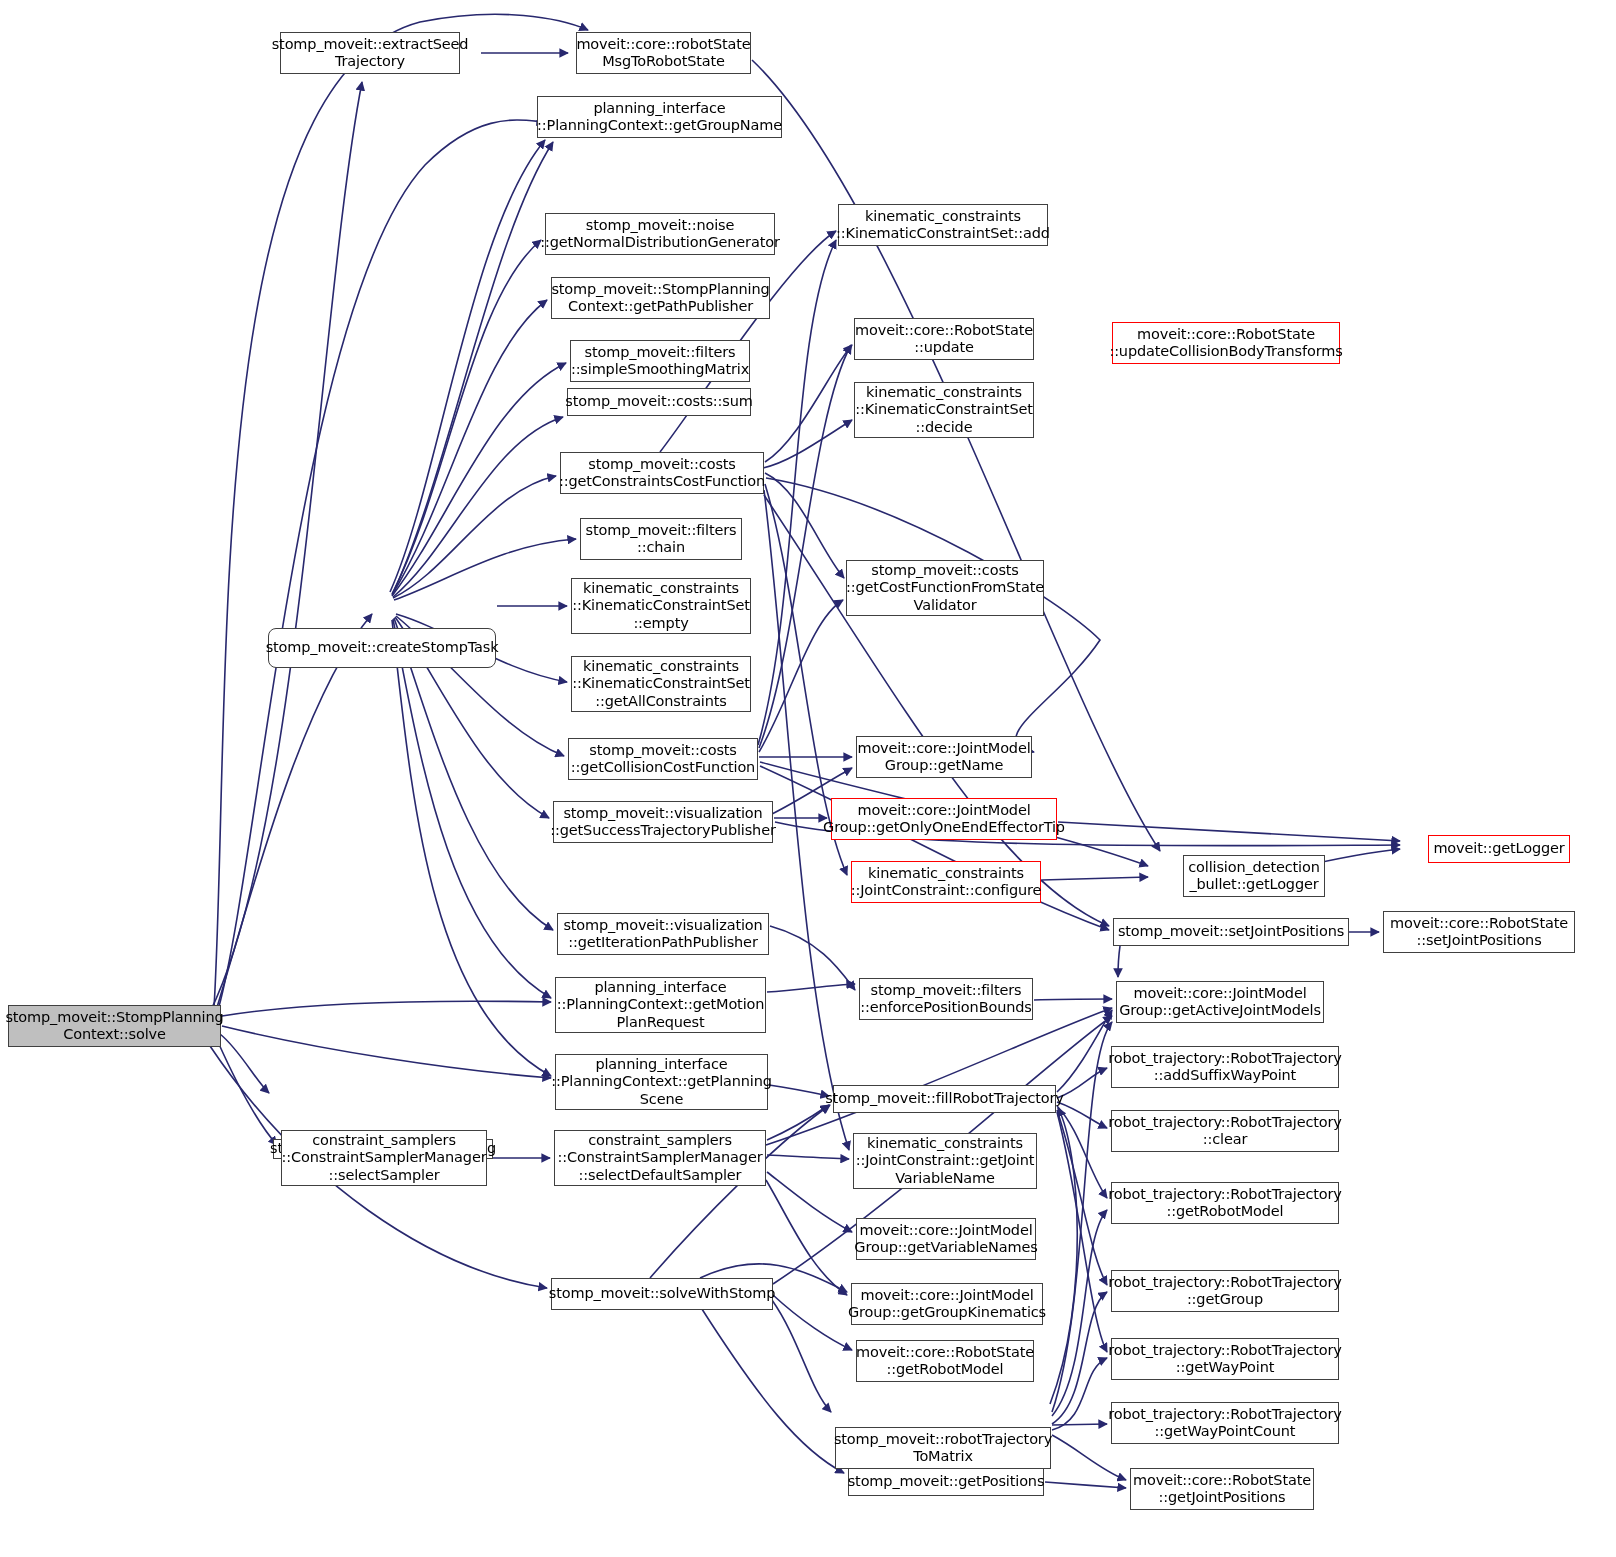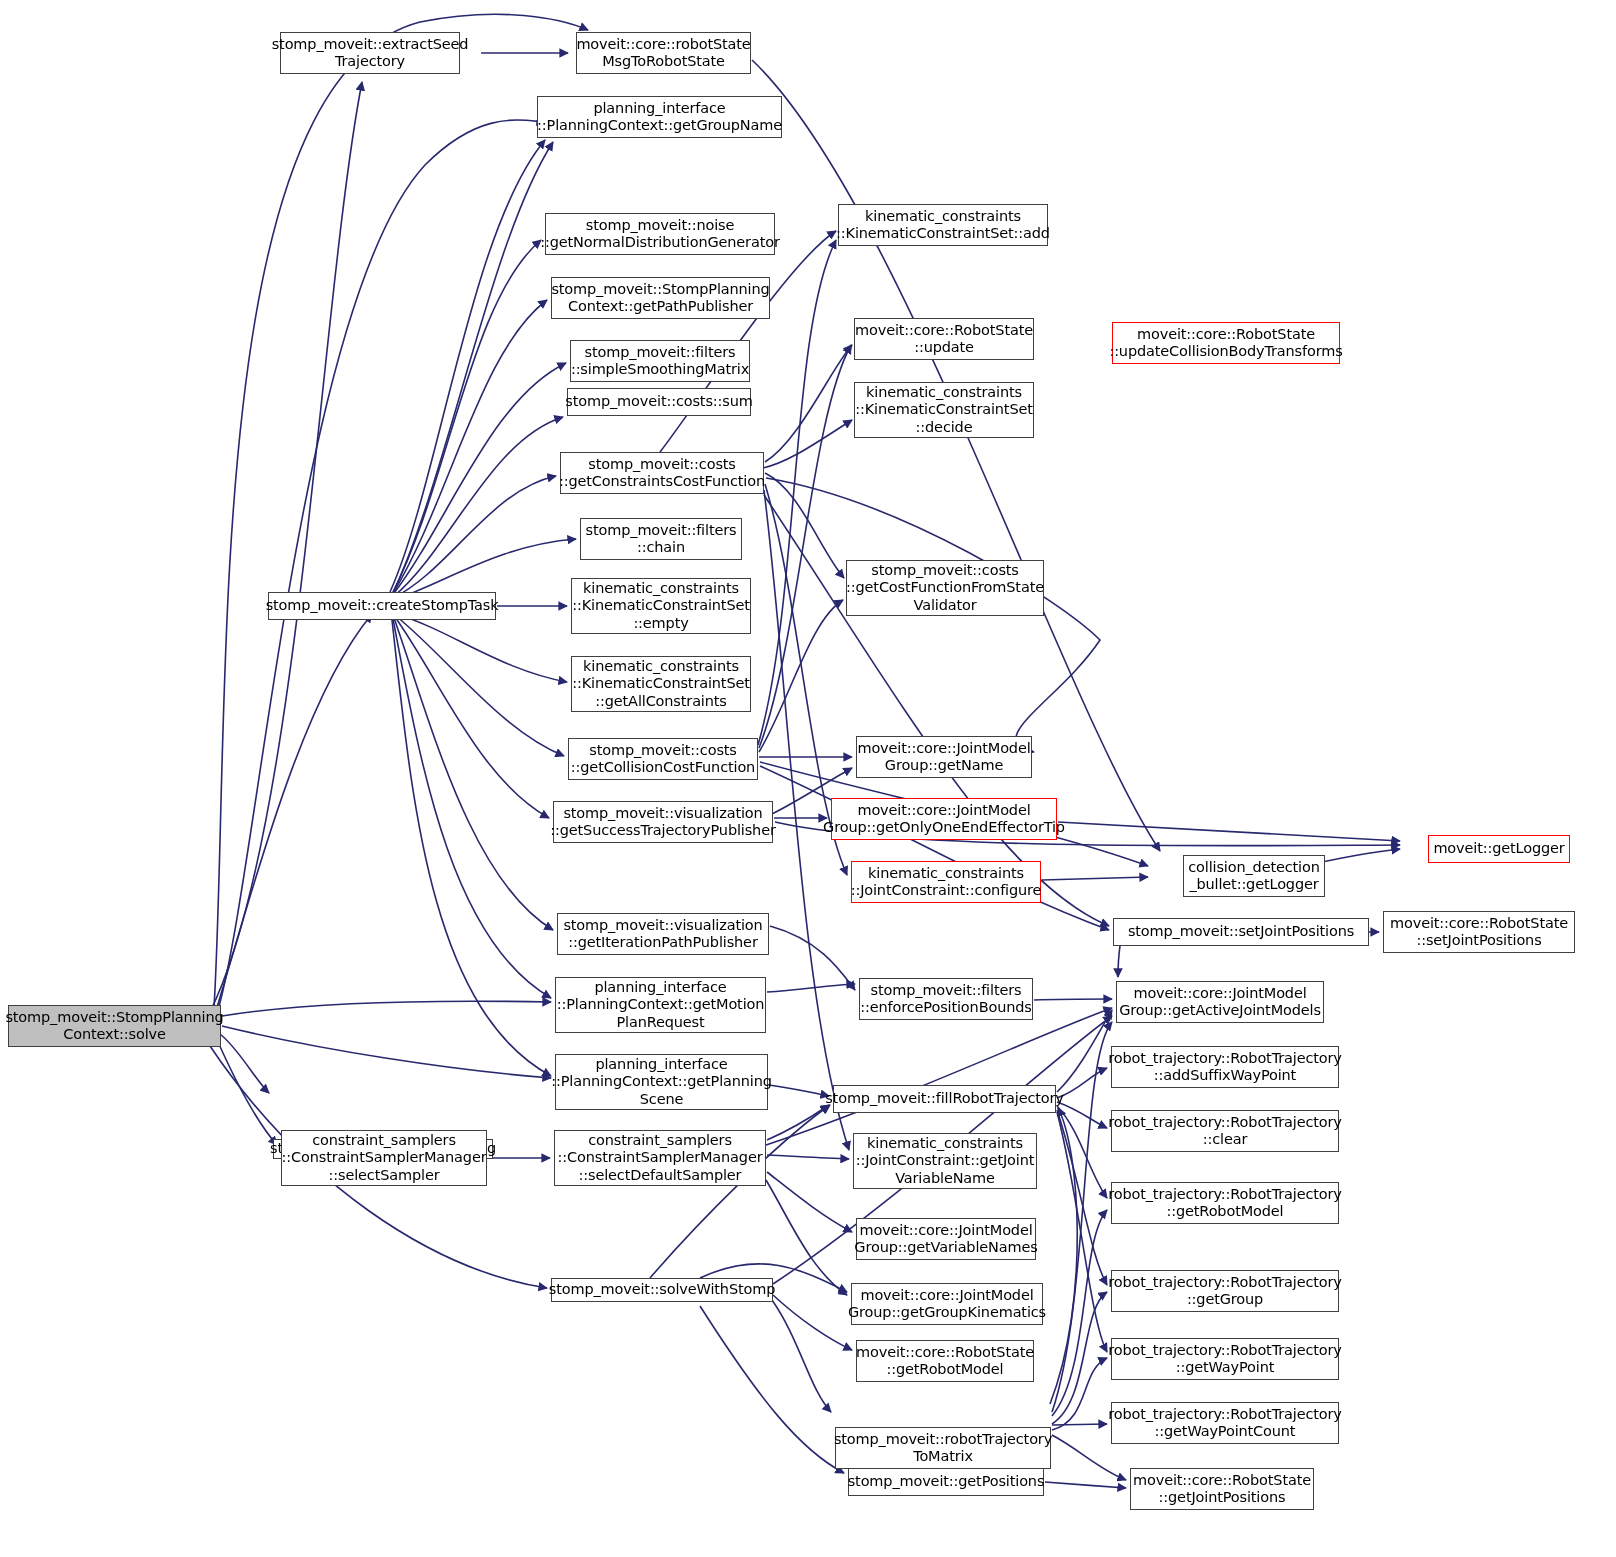--- a/index.html
+++ b/index.html
@@ -167,38 +167,38 @@
       <div class="node" style="left: 560px; top: 452px; width: 204px; height: 42px;">stomp_moveit::costs
 ::getConstraintsCostFunction</div>
       <div class="node" style="left: 580px; top: 518px; width: 162px; height: 42px;">stomp_moveit::filters
 ::chain</div>
       <div class="node" style="left: 846px; top: 560px; width: 198px; height: 56px;">stomp_moveit::costs
 ::getCostFunctionFromState
 Validator</div>
       <div class="node" style="left: 571px; top: 578px; width: 180px; height: 56px;">kinematic_constraints
 ::KinematicConstraintSet
 ::empty</div>
-      <div class="node" style="left: 268px; top: 592px; width: 228px; height: 28px;">stomp_moveit::createStompTask</div>
+      <div class="node" style="left: 268px; top: 628px; width: 228px; height: 40px; border-radius: 8px;">stomp_moveit::createStompTask</div>
       <div class="node" style="left: 571px; top: 656px; width: 180px; height: 56px;">kinematic_constraints
 ::KinematicConstraintSet
 ::getAllConstraints</div>
       <div class="node" style="left: 568px; top: 738px; width: 190px; height: 42px;">stomp_moveit::costs
 ::getCollisionCostFunction</div>
       <div class="node" style="left: 856px; top: 736px; width: 176px; height: 42px;">moveit::core::JointModel
 Group::getName</div>
       <div class="node" style="left: 553px; top: 801px; width: 220px; height: 42px;">stomp_moveit::visualization
 ::getSuccessTrajectoryPublisher</div>
       <div class="node red" style="left: 831px; top: 798px; width: 226px; height: 42px;">moveit::core::JointModel
 Group::getOnlyOneEndEffectorTip</div>
       <div class="node red" style="left: 851px; top: 861px; width: 190px; height: 42px;">kinematic_constraints
 ::JointConstraint::configure</div>
       <div class="node" style="left: 1152px; top: 855px; width: 142px; height: 42px; margin-left: 31px;">collision_detection
 _bullet::getLogger</div>
       <div class="node red" style="left: 1404px; top: 835px; width: 142px; height: 28px; margin-left: 24px;">moveit::getLogger</div>
-      <div class="node" style="left: 1113px; top: 918px; width: 256px; height: 28px;">stomp_moveit::setJointPositions</div>
+      <div class="node" style="left: 1113px; top: 918px; width: 236px; height: 28px;">stomp_moveit::setJointPositions</div>
       <div class="node" style="left: 1383px; top: 911px; width: 192px; height: 42px;">moveit::core::RobotState
 ::setJointPositions</div>
       <div class="node" style="left: 557px; top: 913px; width: 212px; height: 42px;">stomp_moveit::visualization
 ::getIterationPathPublisher</div>
       <div class="node" style="left: 859px; top: 978px; width: 174px; height: 42px;">stomp_moveit::filters
 ::enforcePositionBounds</div>
       <div class="node" style="left: 1116px; top: 981px; width: 208px; height: 42px;">moveit::core::JointModel
 Group::getActiveJointModels</div>
       <div class="node" style="left: 555px; top: 977px; width: 211px; height: 56px;">planning_interface
 ::PlanningContext::getMotion
@@ -222,21 +222,21 @@
 ::JointConstraint::getJoint
 VariableName</div>
       <div class="node" style="left: 1111px; top: 1182px; width: 228px; height: 42px;">robot_trajectory::RobotTrajectory
 ::getRobotModel</div>
       <div class="node" style="left: 856px; top: 1218px; width: 180px; height: 42px;">moveit::core::JointModel
 Group::getVariableNames</div>
       <div class="node" style="left: 1111px; top: 1270px; width: 228px; height: 42px;">robot_trajectory::RobotTrajectory
 ::getGroup</div>
       <div class="node" style="left: 851px; top: 1283px; width: 192px; height: 42px;">moveit::core::JointModel
 Group::getGroupKinematics</div>
-      <div class="node" style="left: 551px; top: 1278px; width: 222px; height: 24px;">stomp_moveit::solveWithStomp</div>
+      <div class="node" style="left: 551px; top: 1278px; width: 222px; height: 32px;">stomp_moveit::solveWithStomp</div>
       <div class="node" style="left: 1111px; top: 1338px; width: 228px; height: 42px;">robot_trajectory::RobotTrajectory
 ::getWayPoint</div>
       <div class="node" style="left: 856px; top: 1340px; width: 178px; height: 42px;">moveit::core::RobotState
 ::getRobotModel</div>
       <div class="node" style="left: 1111px; top: 1402px; width: 228px; height: 42px;">robot_trajectory::RobotTrajectory
 ::getWayPointCount</div>
       <div class="node" style="left: 835px; top: 1404px; width: 216px; height: 42px; margin-top: 23px;">stomp_moveit::robotTrajectory
 ToMatrix</div>
       <div class="node" style="left: 1130px; top: 1468px; width: 184px; height: 42px;">moveit::core::RobotState
 ::getJointPositions</div>

